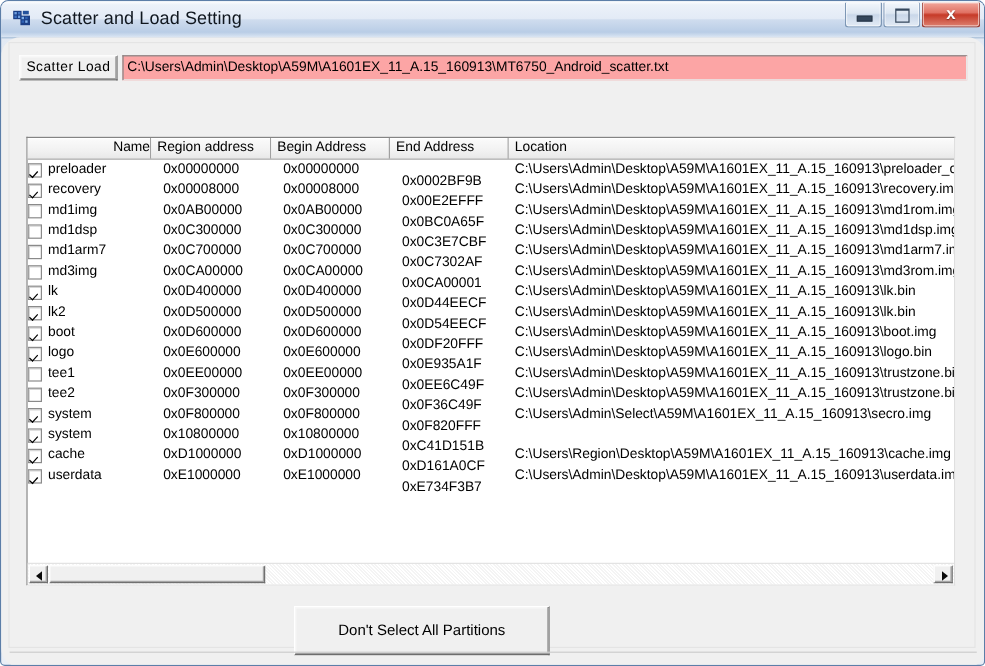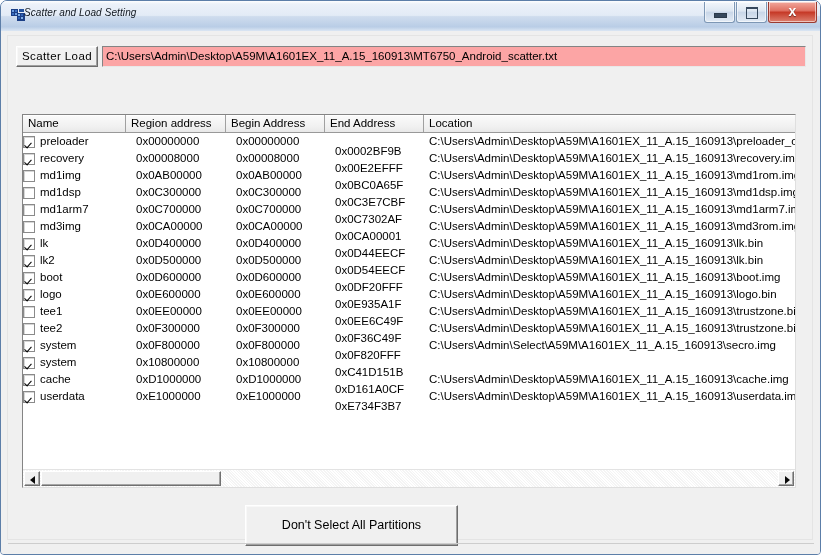--- a/index.html
+++ b/index.html
@@ -41,26 +41,25 @@
     position: absolute;
     left: 0; top: 0; width: 821px; height: 30px;
   }
   .app-icon {
     position: absolute;
     left: 9px; top: 6px;
     width: 17px; height: 17px;
   }
   .title-text {
     position: absolute;
-    left: 23px; top: 6px;
-    font-size: 10px;
+    left: 33px; top: 6px;
+    font-size: 15px;
     color: #10171f;
     letter-spacing: .1px;
     white-space: nowrap;
-    font-style: italic;
   }
 
   
   .win-btns {
     position: absolute;
     right: 5px; top: 1px;
     display: flex;
     align-items: flex-start;
   }
   .wbtn {
@@ -100,20 +99,21 @@
     line-height: 18px;
     text-shadow: 0 1px 1px rgba(0,0,0,.45);
   }
 
   
   .client {
     position: absolute;
     left: 0; top: 30px;
     width: 821px; height: 525px;
     background: #f0f0f0;
+    border-radius: 16px;
   }
   .client-inner {
     position: absolute;
     left: 6px; top: 4px;
     width: 806px; height: 505px;
     background: #f0f0f0;
     border: 1px solid #e4e4e4;
     box-sizing: border-box;
   }
   .bottom-strip {
@@ -198,21 +198,21 @@
     font-size: 11.5px;
     color: #000;
     padding-left: 5px;
     border-right: 1px solid #a0a0a0;
     background: linear-gradient(to bottom, #fbfbfb 0%, #f0f0f0 70%, #e8e8e8 100%);
     box-shadow: inset 0 1px 0 #ffffff;
     white-space: nowrap;
     overflow: hidden;
     user-select: none;
   }
-  .hc-name     { width: 103px; }
+  .hc-name     { width: 103px; text-align: right; }
   .hc-region   { width: 100px; }
   .hc-begin    { width: 99px;  }
   .hc-end      { width: 99px;  }
   .hc-location { width: 371px; border-right: none; }
 
   .lv-rows {
     position: absolute;
     left: 0; top: 18px;
     width: 772px;
     height: 338px;
@@ -526,21 +526,21 @@
               <div class="cell c-end">0xC41D151B</div>
             </div>
             <div class="lv-row">
               <div class="cell c-name">
                 <span class="chk on"></span>
                 <span class="row-label">cache</span>
               </div>
               <div class="cell c-region">0xD1000000</div>
               <div class="cell c-begin">0xD1000000</div>
               <div class="cell c-end">0xD161A0CF</div>
-              <div class="cell c-location">C:\Users\Admin\Desktop\A59M\A1601EX_11_A.15_160913\cache.img</div>
+              <div class="cell c-location">C:\Users\Region\Desktop\A59M\A1601EX_11_A.15_160913\cache.img</div>
             </div>
             <div class="lv-row">
               <div class="cell c-name">
                 <span class="chk on"></span>
                 <span class="row-label">userdata</span>
               </div>
               <div class="cell c-region">0xE1000000</div>
               <div class="cell c-begin">0xE1000000</div>
               <div class="cell c-end">0xE734F3B7</div>
               <div class="cell c-location">C:\Users\Admin\Desktop\A59M\A1601EX_11_A.15_160913\userdata.img</div>

